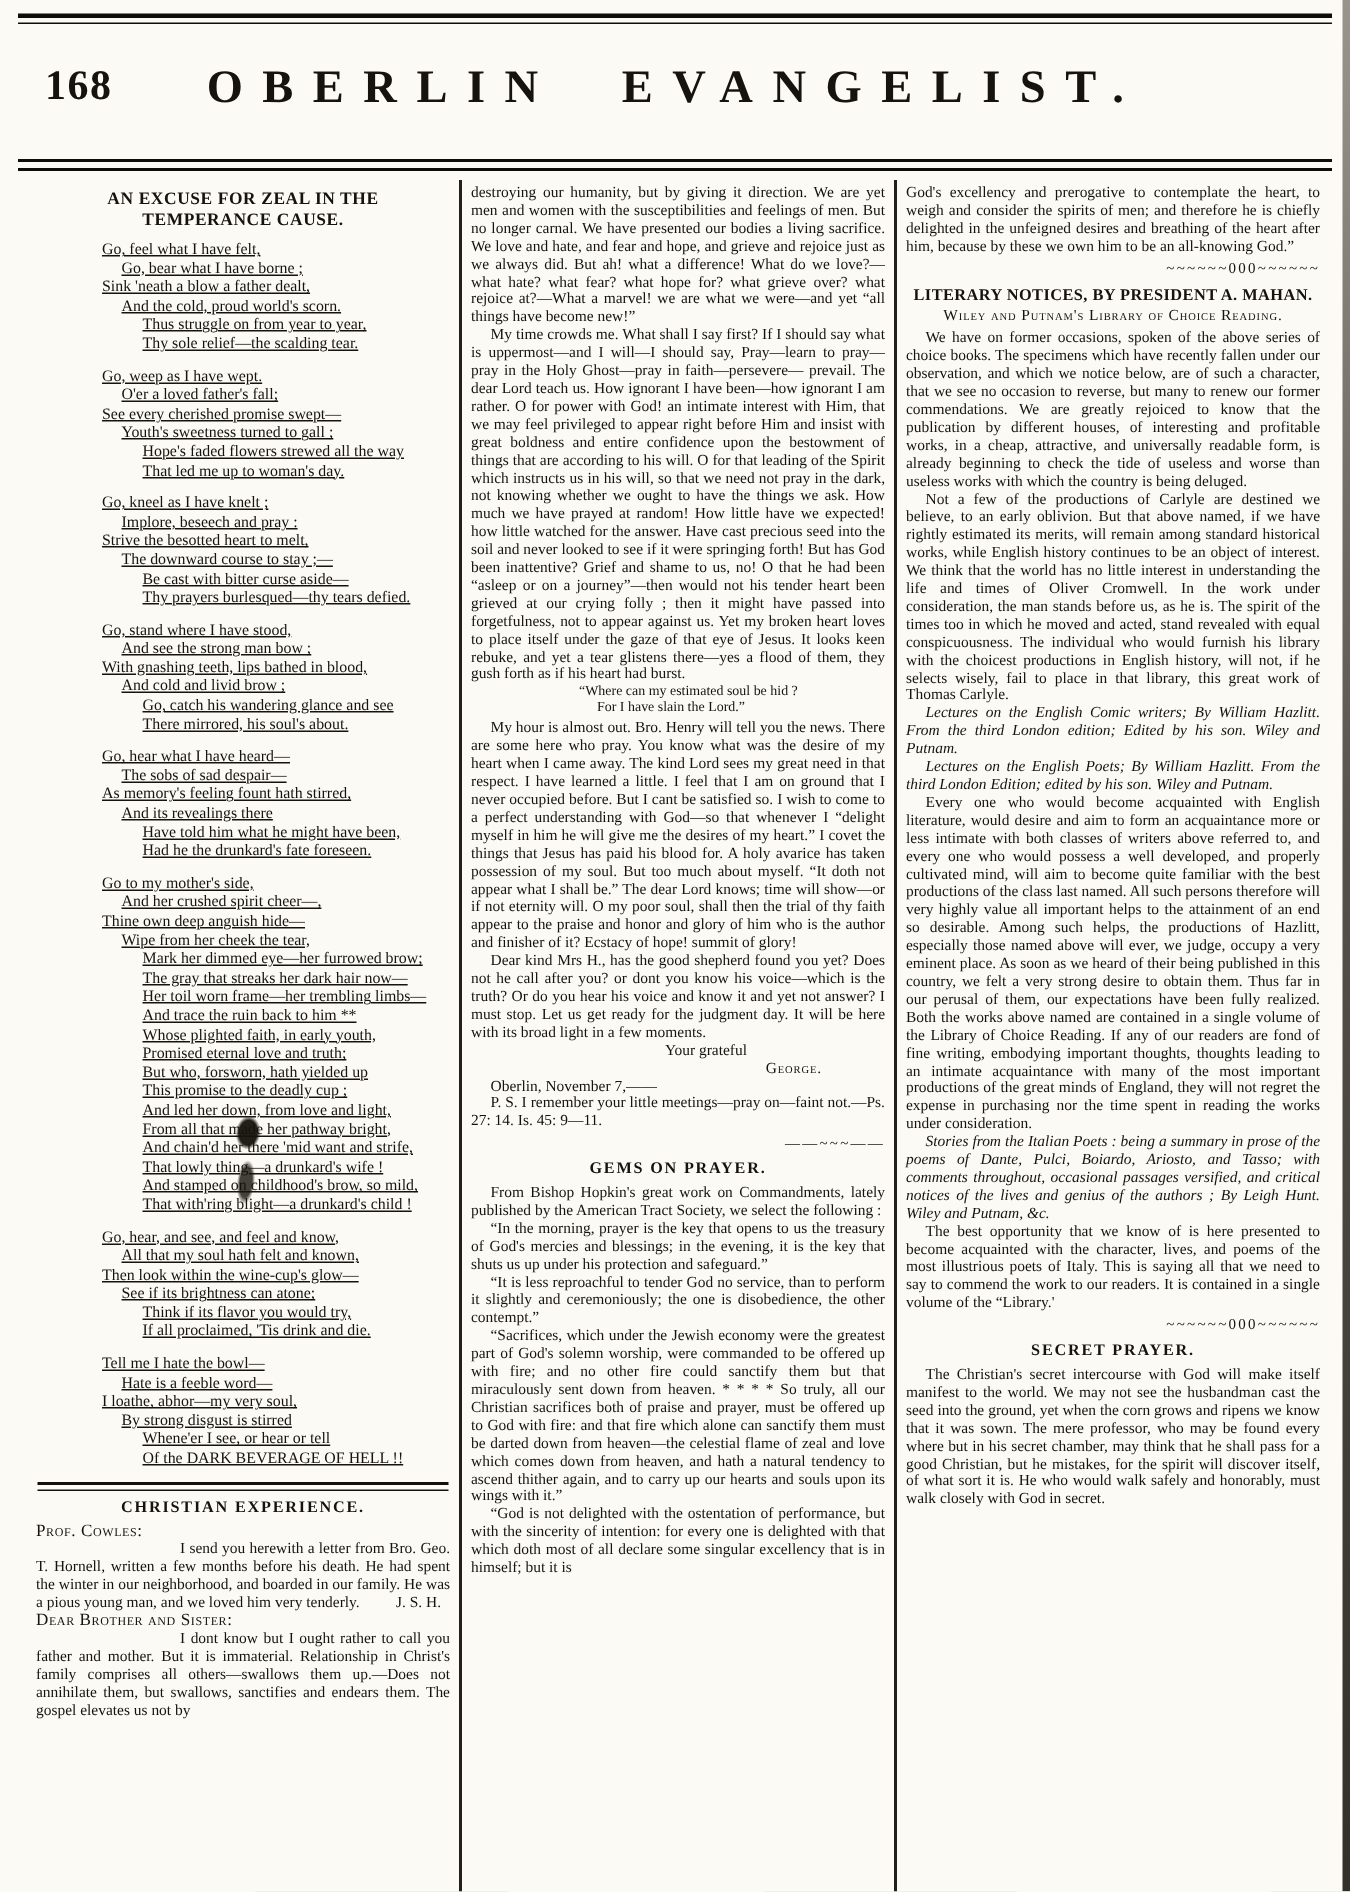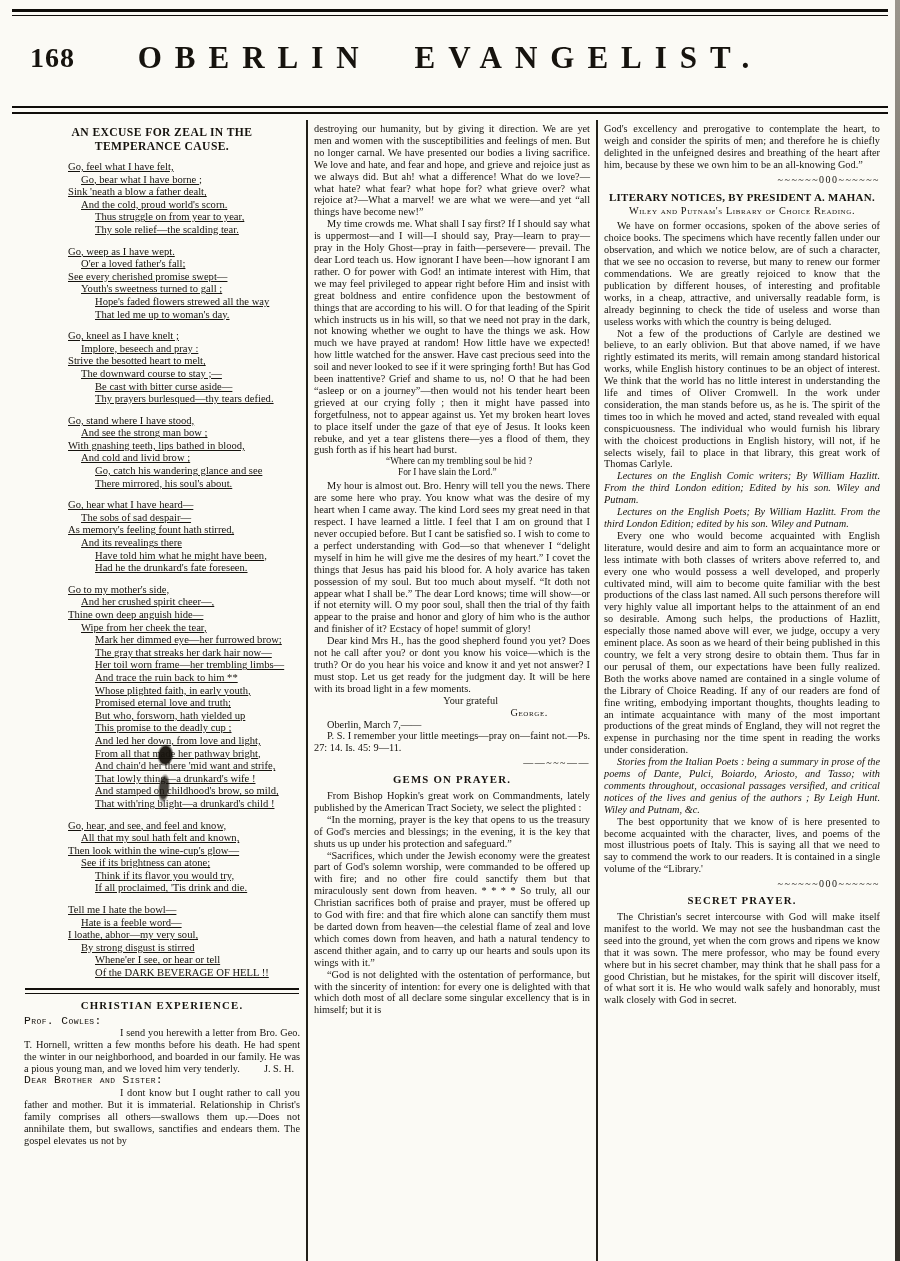--- a/index.html
+++ b/index.html
@@ -32,21 +32,21 @@
   .pline { line-height:12.6px; white-space:nowrap; text-align:left; }
   .pline.ind1 { margin-left:13px; }
   .pline.ind2 { margin-left:27px; }
   .pline.gap { margin-top:9px; }
   
   .blk { margin:0; }
   .k-flush { text-indent:0; }
   .k-ind { text-indent:13px; }
   .k-deep { text-indent:96px; }
   .k-cite { font-style:italic; text-indent:13px; }
-  .k-sc { font-variant:small-caps; font-size:11.4px; letter-spacing:.4px; text-align:left;font-family:Liberation Mono, monospace; }
+  .k-sc { font-variant:small-caps; font-size:11.4px; letter-spacing:.4px; text-align:left; }
   .k-h2 { text-align:center; font-weight:700; letter-spacing:1.2px; text-indent:0;
           margin:5px 0 4px 0; font-size:10.8px; }
   .k-h1b { text-align:center; font-weight:700; letter-spacing:.3px; text-indent:0;
            margin:6px 0 2px 0; font-size:10.9px; }
   .k-scc { text-align:center; font-variant:small-caps; letter-spacing:.6px; text-indent:0; margin:1px 0 3px 0; }
   .k-qline  { margin-left:72px; font-size:9.3px; line-height:11px; text-align:left; text-indent:0; }
   .k-qline2 { margin-left:84px; font-size:9.3px; line-height:11px; text-align:left; text-indent:0; margin-bottom:2px; }
   .k-sigc  { text-align:right; padding-right:92px; text-indent:0; }
   .k-sigsc { text-align:right; padding-right:42px; text-indent:0; font-variant:small-caps; letter-spacing:.6px; }
   .k-sigr  { text-align:right; padding-right:6px; text-indent:0; margin-top:-11.9px; }
@@ -146,32 +146,33 @@
         <div class="blk k-sc">Prof. Cowles:</div>
         <div class="blk k-deep">I send you herewith a letter from Bro. Geo. T. Hornell, written a few months before his death.  He had spent the winter in our neighborhood, and boarded in our family.  He was a pious young man, and we loved him very tenderly.</div>
         <div class="blk k-sigr">J. S. H.</div>
         <div class="blk k-sc">Dear Brother and Sister:</div>
         <div class="blk k-deep">I dont know but I ought rather to call you father and mother.  But it is immaterial.  Relationship in Christ's family comprises all others—swallows them up.—Does not annihilate them, but swallows, sanctifies and endears them.  The gospel elevates us not by</div>
     </section>
 
     <section class="col">
       <div class="blk k-flush">destroying our humanity, but by giving it direction.  We are yet men and women with the susceptibilities and feelings of men.  But no longer carnal.  We have presented our bodies a living sacrifice.  We love and hate, and fear and hope, and grieve and rejoice just as we always did.  But ah! what a difference!  What do we love?—what hate?  what fear?  what hope for? what grieve over?  what rejoice at?—What a marvel! we are what we were—and yet “all things have become new!”</div>
         <div class="blk k-ind">My time crowds me.  What shall I say first?  If I should say what is uppermost—and I will—I should say, Pray—learn to pray—pray in the Holy Ghost—pray in faith—persevere— prevail.  The dear Lord teach us.  How ignorant I have been—how ignorant I am rather.  O for power with God!  an intimate interest with Him, that we may feel privileged to appear right before Him and insist with great boldness and entire confidence upon the bestowment of things that are according to his will.  O for that leading of the Spirit which instructs us in his will, so that we need not pray in the dark, not knowing whether we ought to have the things we ask.  How much we have prayed at random! How little have we expected! how little watched for the answer.  Have cast precious seed into the soil and never looked to see if it were springing forth!  But has God been inattentive? Grief and shame to us, no!  O that he had been “asleep or on a journey”—then would not his tender heart been grieved at our crying folly ; then it might have passed into forgetfulness, not to appear against us.  Yet my broken heart loves to place itself under the gaze of that eye of Jesus.  It looks keen rebuke, and yet a tear glistens there—yes a flood of them, they gush forth as if his heart had burst.</div>
-        <div class="blk k-qline">“Where can my trembling soul be hid ?</div>
+        <div class="blk k-qline">“Where can my estimated soul be hid ?</div>
         <div class="blk k-qline2">For I have slain the Lord.”</div>
         <div class="blk k-ind">My hour is almost out.  Bro. Henry will tell you the news.  There are some here who pray.  You know what was the desire of my heart when I came away. The kind Lord sees my great need in that respect.  I have learned a little.  I feel that I am on ground that I never occupied before.  But I cant be satisfied so.  I wish to come to a perfect understanding with God—so that whenever I “delight myself in him he will give me the desires of my heart.”  I covet the things that Jesus has paid his blood for.  A holy avarice has taken possession of my soul.  But too much about myself. “It doth not appear what I shall be.”  The dear Lord knows; time will show—or if not eternity will.  O my poor soul, shall then the trial of thy faith appear to the praise and honor and glory of him who is the author and finisher of it?  Ecstacy of hope! summit of glory!</div>
         <div class="blk k-ind">Dear kind Mrs H., has the good shepherd found you yet?  Does not he call after you? or dont you know his voice—which is the truth?  Or do you hear his voice and know it and yet not answer?  I must stop. Let us get ready for the judgment day.  It will be here with its broad light in a few moments.</div>
         <div class="blk k-sigc">Your grateful</div>
         <div class="blk k-sigsc">George.</div>
-        <div class="blk k-ind">Oberlin, March 7,——</div>
+        <div class="blk k-ind">Oberlin, November 7,——</div>
         <div class="blk k-ind">P. S. I remember your little meetings—pray on—faint not.—Ps. 27: 14.  Is. 45: 9—11.</div>
         <div class="blk k-div">——~~~——</div>
         <div class="blk k-h2">GEMS ON PRAYER.</div>
-        <div class="blk k-ind">From Bishop Hopkin's great work on Commandments, lately published by the American Tract Society, we select the plighted :</div>
+        <div class="blk k-ind">From Bishop Hopkin's great work on Commandments, lately published by the American Tract Society, we select the following :</div>
         <div class="blk k-ind">“In the morning, prayer is the key that opens to us the treasury of God's mercies and blessings;  in the evening, it is the key that shuts us up under his protection and safeguard.”</div>
+        <div class="blk k-ind">“It is less reproachful to tender God no service, than to perform it slightly and ceremoniously;  the one is disobedience, the other contempt.”</div>
         <div class="blk k-ind">“Sacrifices, which under the Jewish economy were the greatest part of God's solemn worship, were commanded to be offered up with fire; and no other fire could sanctify them but that miraculously sent down from heaven. * * * * So truly, all our Christian sacrifices both of praise and prayer, must be offered up to God with fire: and that fire which alone can sanctify them must be darted down from heaven—the celestial flame of zeal and love which comes down from heaven, and hath a natural tendency to ascend thither again, and to carry up our hearts and souls upon its wings with it.”</div>
         <div class="blk k-ind">“God is not delighted with the ostentation of performance, but with the sincerity of intention: for every one is delighted with that which doth most of all declare some singular excellency that is in himself; but it is</div>
     </section>
 
     <section class="col">
       <div class="blk k-flush">God's excellency and prerogative to contemplate the heart, to weigh and consider the spirits of men; and therefore he  is chiefly delighted in  the unfeigned desires and breathing of the heart after him, because by these we own him to be an all-knowing God.”</div>
         <div class="blk k-div">~~~~~~000~~~~~~</div>
         <div class="blk k-h1b">LITERARY NOTICES, BY PRESIDENT A. MAHAN.</div>
         <div class="blk k-scc">Wiley and Putnam's Library of Choice Reading.</div>
         <div class="blk k-ind">We have on former occasions, spoken of the above series of choice books.  The specimens which have recently fallen under our observation, and which we notice below, are of such a character, that we see no occasion to reverse, but many to renew our former commendations.  We are greatly rejoiced to know that the publication by different houses, of interesting and profitable works, in a cheap, attractive, and universally readable form, is already beginning to check the tide of useless and worse than useless works with which the country is being deluged.</div>

